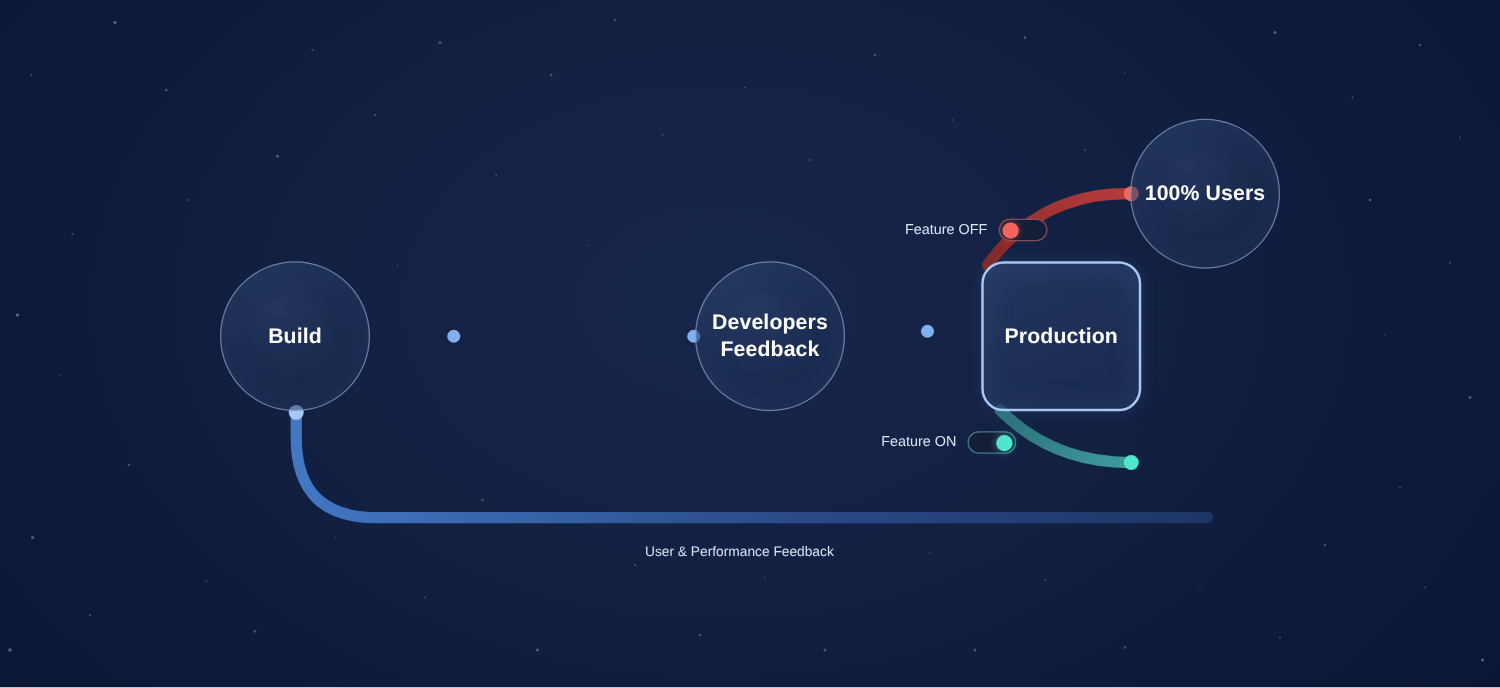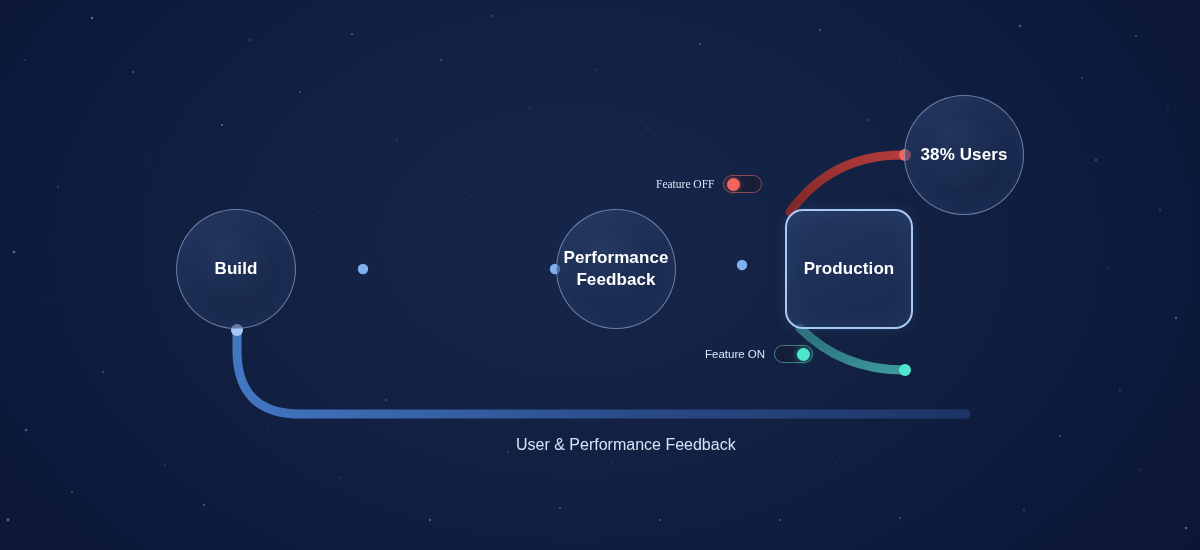--- a/index.html
+++ b/index.html
@@ -134,21 +134,21 @@
 
   .toggle-track.on .toggle-knob {
     right: 2.5px;
     background: #4fe6cd;
     box-shadow: 0 0 7px rgba(79,230,205,0.55);
   }
 
   
   .edge-caption {
     position: absolute;
-    font-size: 16px;
+    font-size: 11px;
     color: #d8e3f5;
     font-weight: 400;
     white-space: nowrap;
     user-select: none;
   }
 </style>
 </head>
 <body>
 
 <div id="diagram-root">
@@ -265,35 +265,35 @@
     <circle cx="905" cy="370" r="6.0" fill="#4fe6cd"></circle>
   </svg>
 
   <div class="node node-circle stage" style="left:176px; top:209px;">
     <span>Build</span>
   </div>
 
 
   <div class="node node-circle stage" style="left:556px; top:209px;">
     <div style="display:flex; flex-direction:column; align-items:center;">
-      <span>Performance</span>
+      <span>Developers</span>
       <span>Feedback</span>
     </div>
   </div>
 
   <div class="node node-box" style="left:741px; top:209px;margin-left:44px;">
     <span>Production</span>
   </div>
 
   <div class="node node-circle outcome" style="left:904px; top:95px;">
-    <span>38% Users</span>
-  </div>
-
-
-  <div class="toggle-group" style="left:656px; top:175px;font-family:Liberation Serif, serif;">
+    <span>100% Users</span>
+  </div>
+
+
+  <div class="toggle-group" style="left:724px; top:175px;">
     <span class="toggle-label">Feature OFF</span>
     <span class="toggle-track off">
       <span class="toggle-knob"></span>
     </span>
   </div>
 
   <div class="toggle-group" style="left:705px; top:345px;">
     <span class="toggle-label">Feature ON</span>
     <span class="toggle-track on">
       <span class="toggle-knob"></span>

